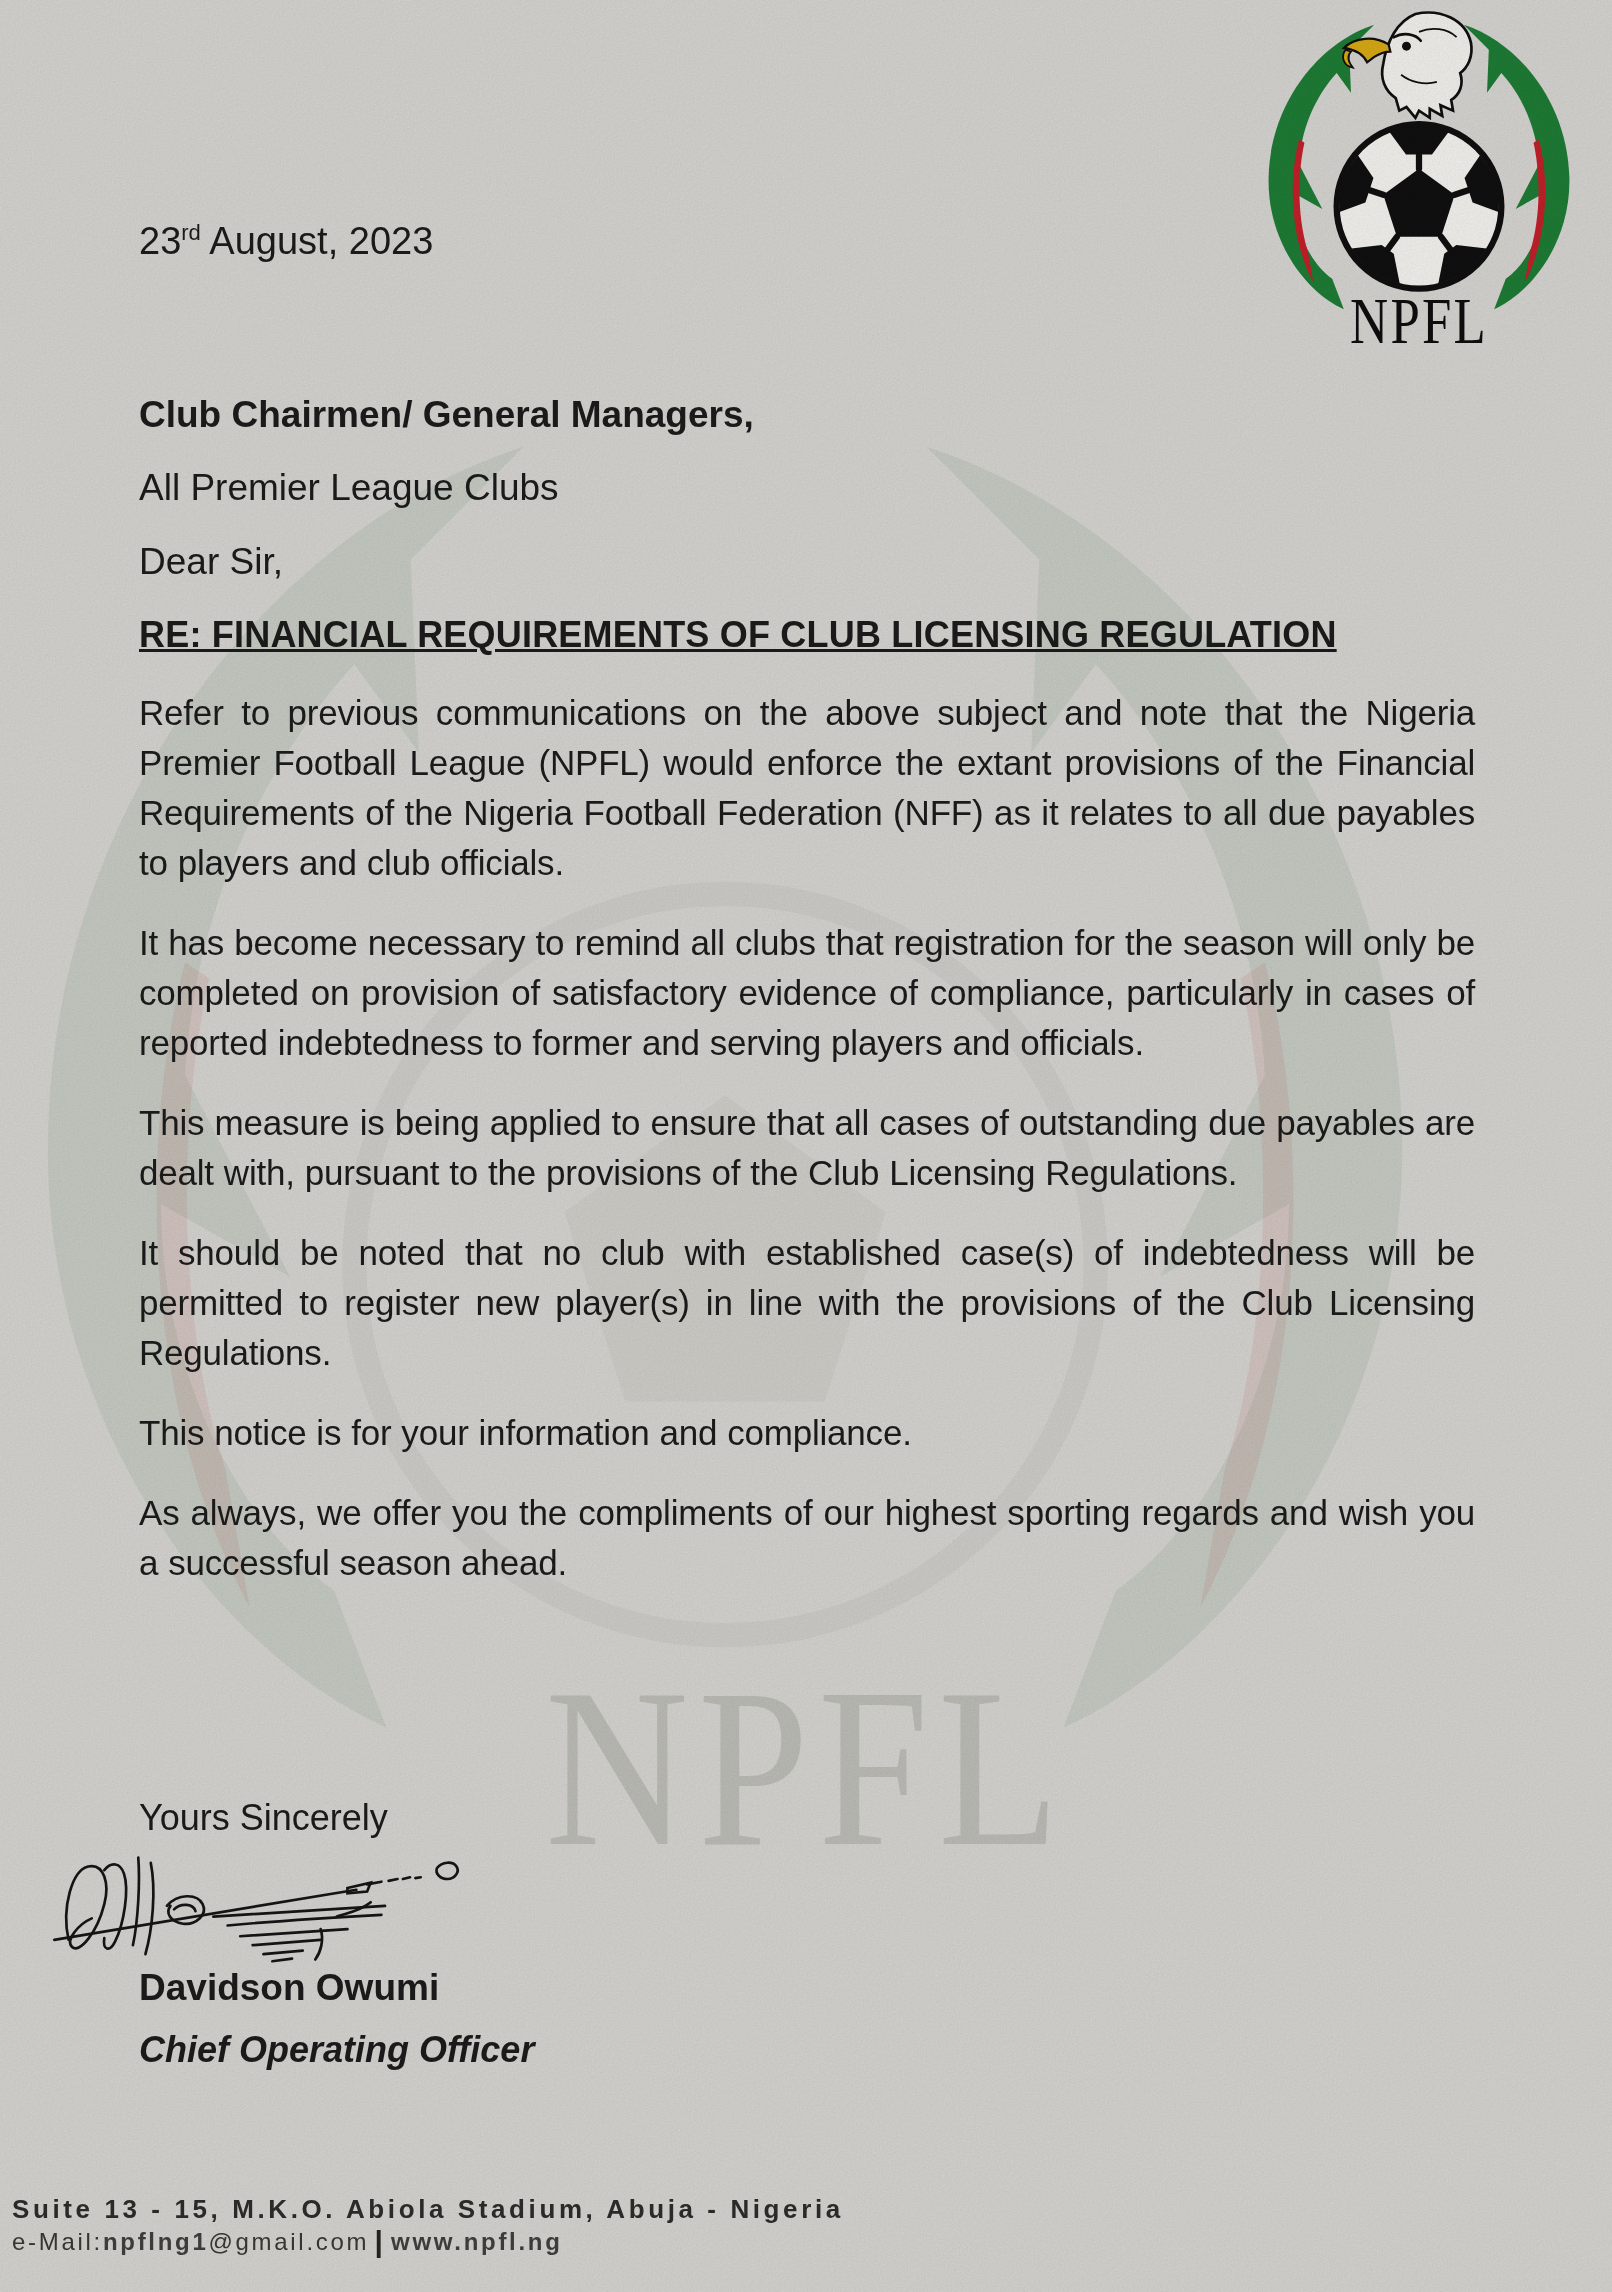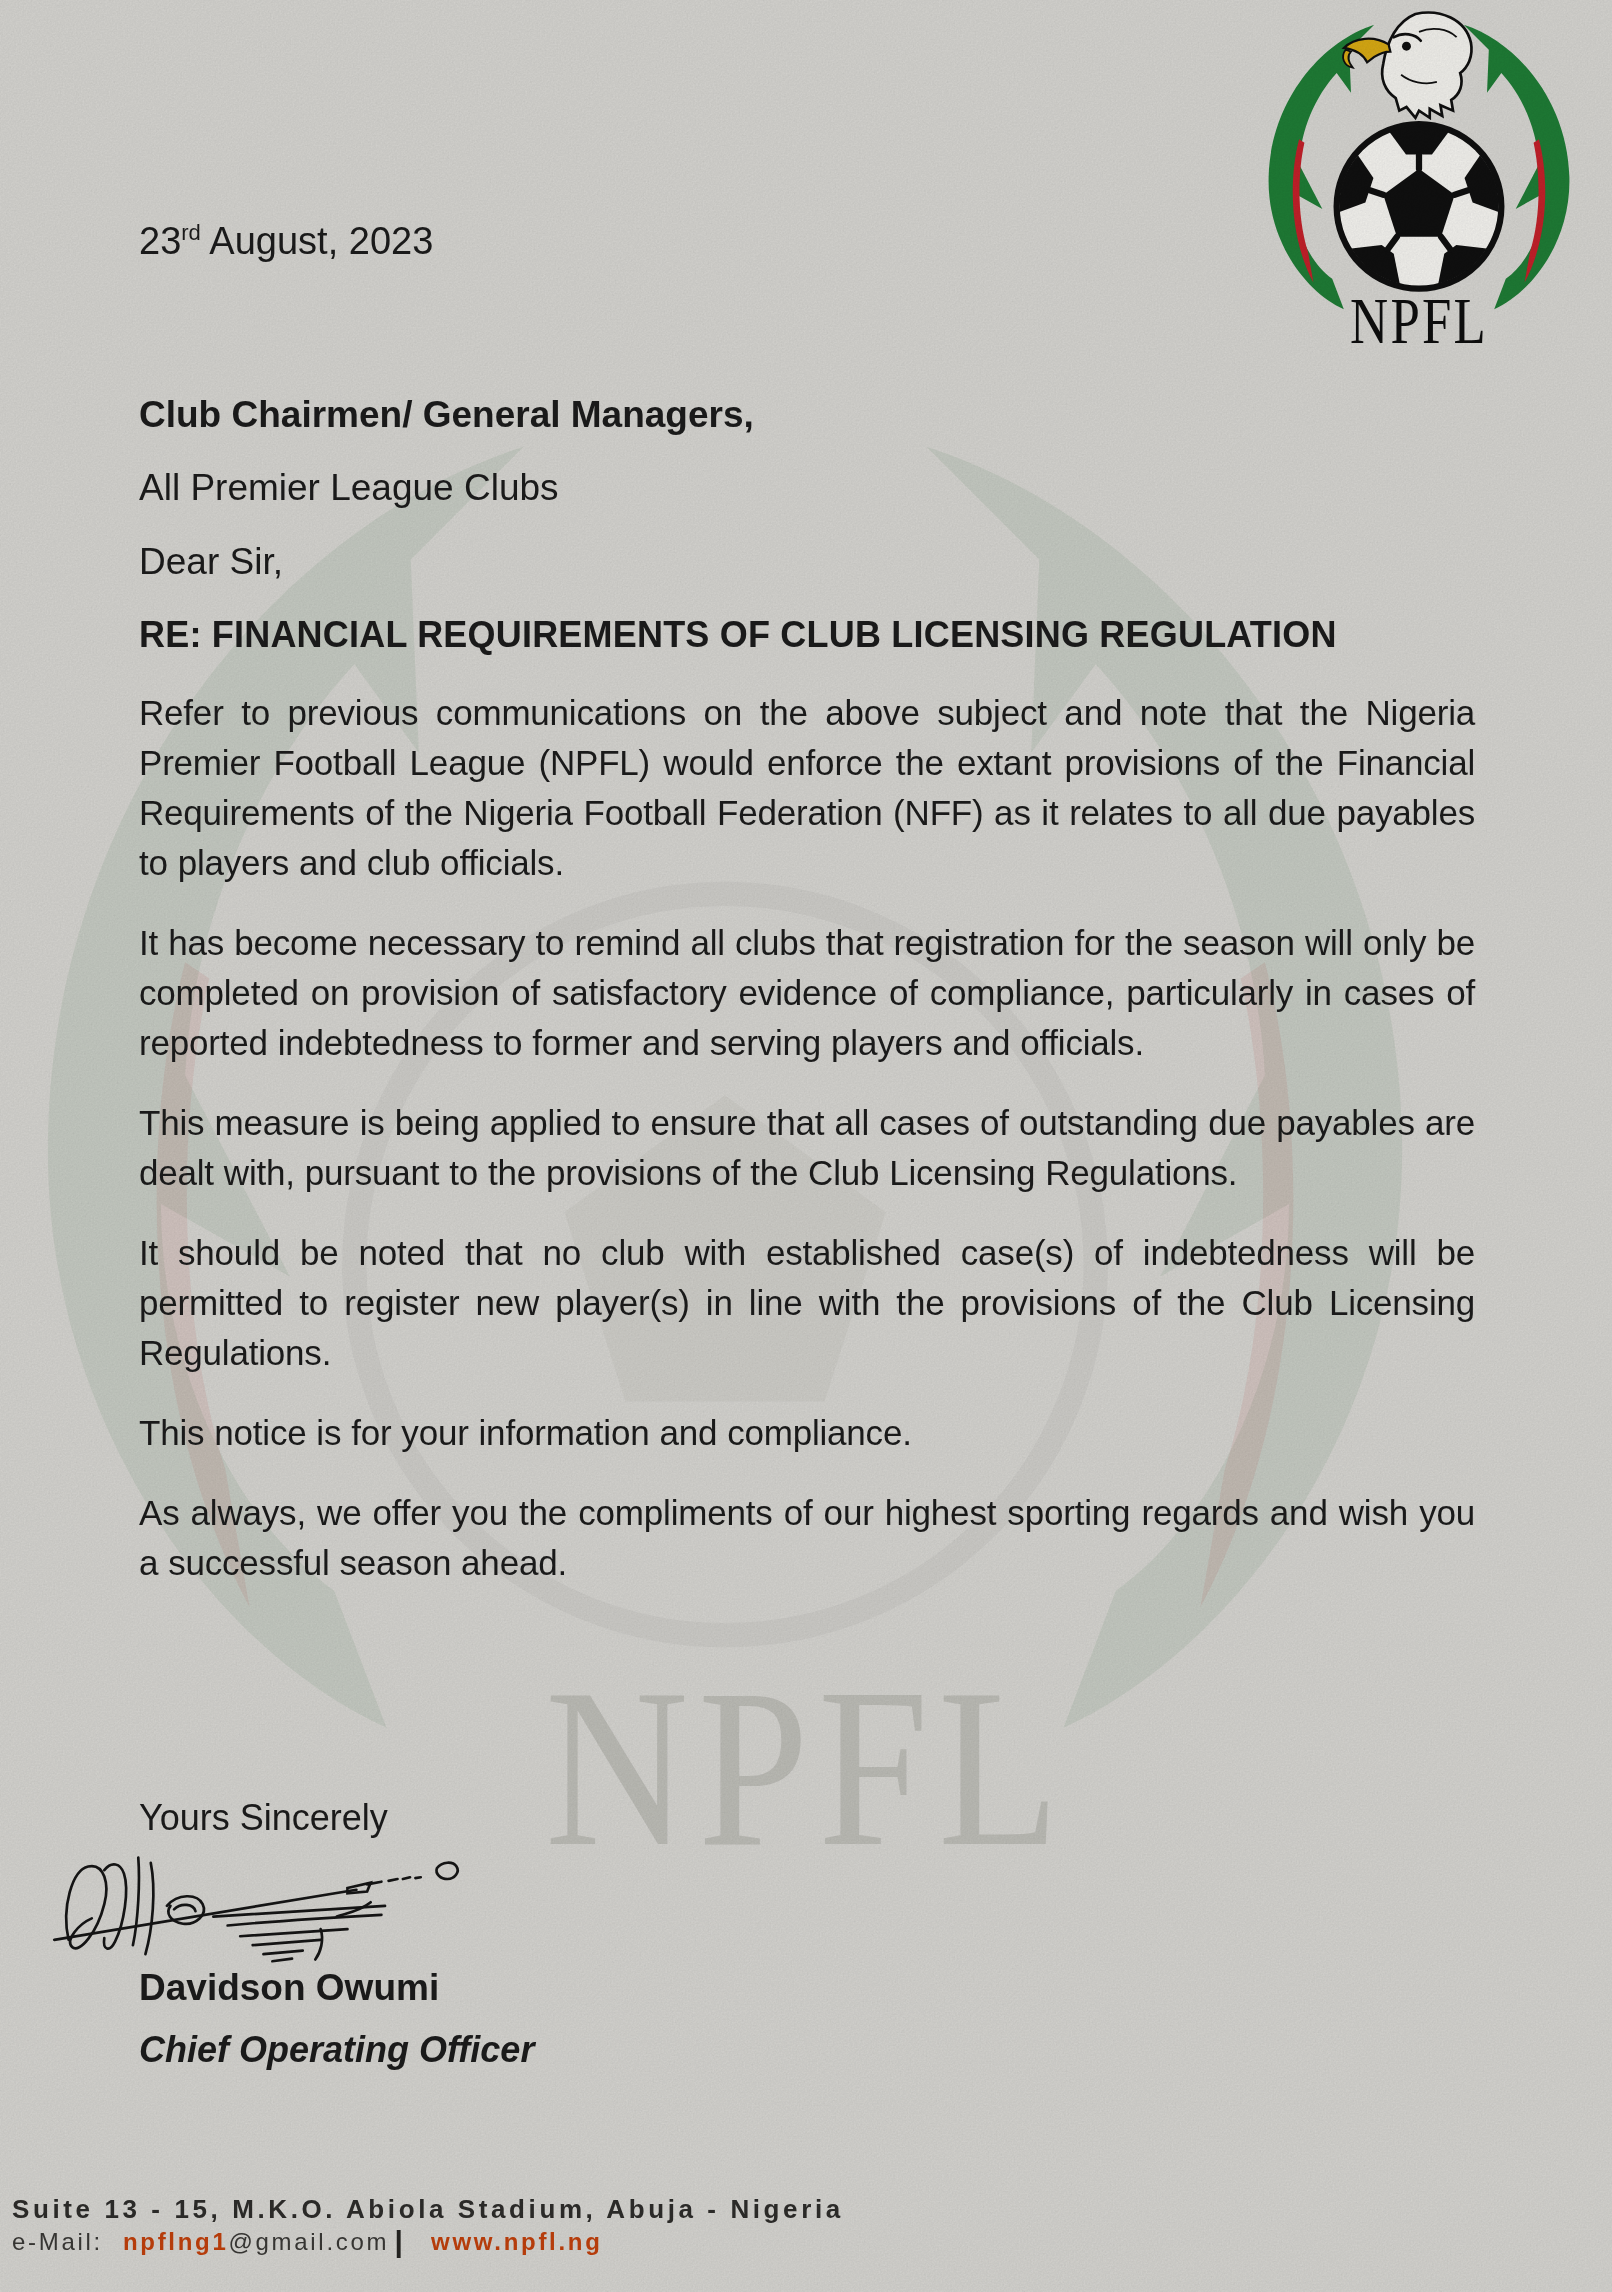--- a/index.html
+++ b/index.html
@@ -31,42 +31,42 @@
     font-size:66px;line-height:1;letter-spacing:2.7px;color:#0e0e0e;
     transform:scaleX(.8);transform-origin:50% 50%;
   }
   
   .abs{position:absolute;left:139px;z-index:3;}
   .date{top:220px;font-size:38px;}
   .date sup{font-size:0.58em;vertical-align:super;line-height:0;}
   .recipient1{top:394px;font-size:37px;font-weight:bold;}
   .recipient2{top:467px;font-size:37px;}
   .salutation{top:541px;font-size:37px;}
-  .subject{top:614px;font-size:36px;font-weight:bold;letter-spacing:0.2px;}
+  .subject{top:614px;font-size:36px;font-weight:bold;letter-spacing:0.2px;text-decoration:underline;}
   .body-block{top:688px;width:1336px;}
   .body-block p{
     margin:0 0 30px 0;font-size:35px;line-height:50px;
     text-align:justify;letter-spacing:-0.2px;word-spacing:0.4px;color:#1c1c1c;
   }
   .valediction{top:1797px;font-size:36px;}
   .signature{position:absolute;left:52px;top:1854px;z-index:3;}
   .sig-name{top:1967px;font-size:37px;font-weight:bold;}
   .sig-title{top:2017px;font-size:36px;font-weight:bold;font-style:italic;margin-top:12px;}
   
   .footer{
     position:absolute;left:12px;top:2192px;width:100%;z-index:3;
     color:#2e2d2b;
   }
   .footer .line1{
     font-size:26px;font-weight:bold;letter-spacing:3.6px;line-height:34px;
   }
   .footer .line2{
     font-size:24px;letter-spacing:2.7px;line-height:32px;color:#3a3936;
   }
-  .footer .line2 .b{font-weight:bold;color:#c2410c;margin-left:20px;}
+  .footer .line2 .b{font-weight:bold;color:#404040;}
   .footer .line2 .bar{font-weight:bold;font-size:1.25em;vertical-align:-1.8px;padding:0 5.4px;color:#262522;}
 </style>
 </head>
 <body>
 
 <div class="page">
 
   <svg class="wm-graphic" width="1612" height="1531" viewBox="0 0 400 380" aria-hidden="true">
     <path d="M150,22 C88,42 34,110 32,192 C30,262 72,320 116,340 L103,306 C78,288 60,250 60,210 L92,228 L66,178 C68,140 84,102 108,76 L124,98 L122,50 Z" fill="rgba(45,115,60,0.09)"></path>
     <g transform="matrix(-1,0,0,1,400,0)">

